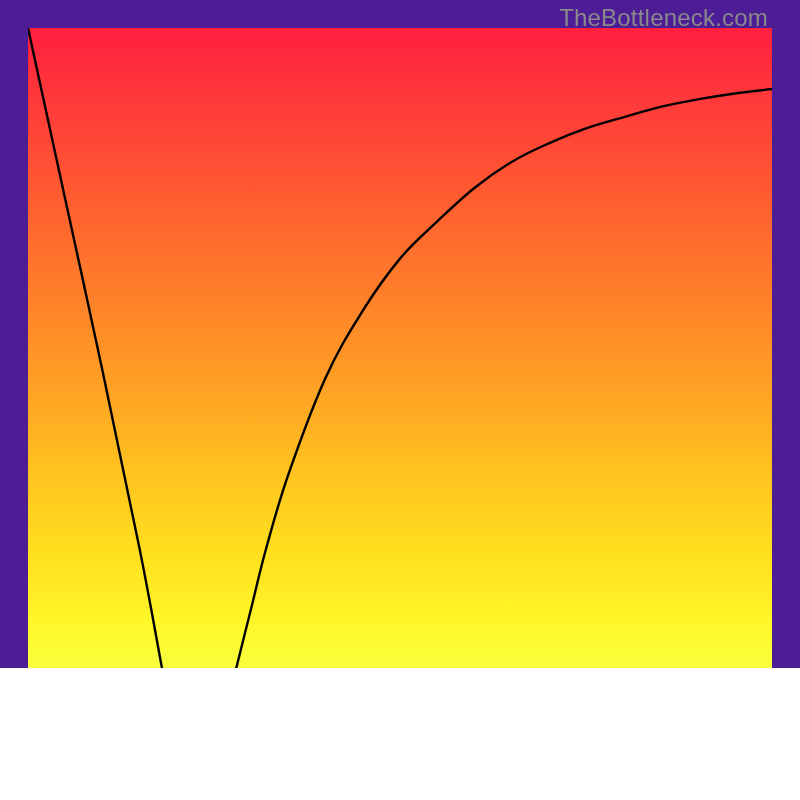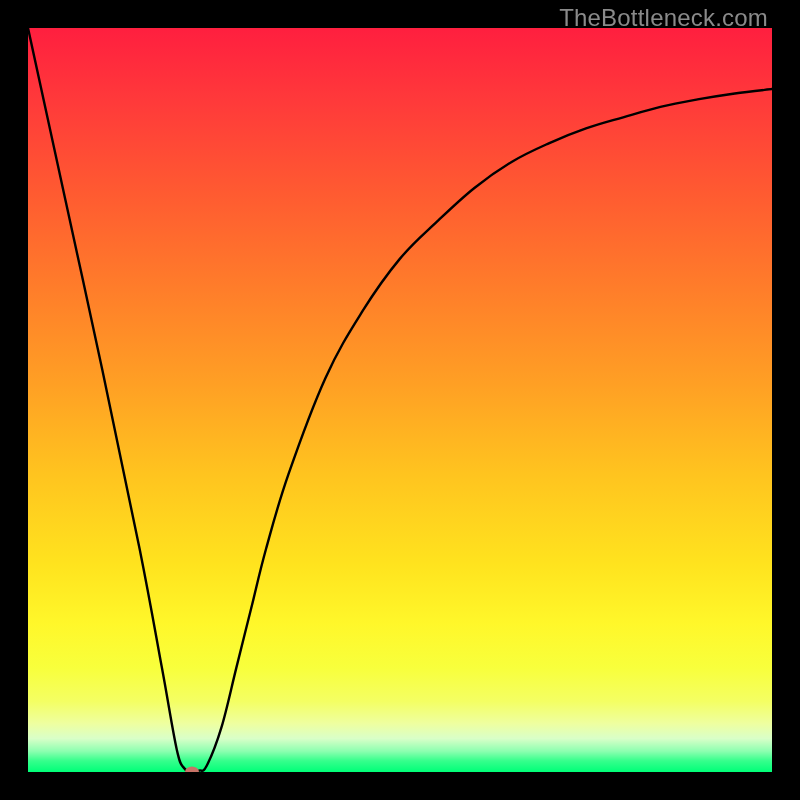--- a/index.html
+++ b/index.html
@@ -3,22 +3,22 @@
 <meta charset="utf-8">
 <style>
   body {
     margin: 0;
     padding: 0;
     background: #fff;
   }
   .chart-container {
     position: relative;
     width: 800px;
-    height: 800px;
-    background: #000000;
+    height: 668px;
+    background: #4c1d95;
   }
   .plot-area {
     position: absolute;
     left: 28px;
     top: 28px;
     width: 744px;
     height: 744px;
     overflow: hidden;
   }
   .gradient {

